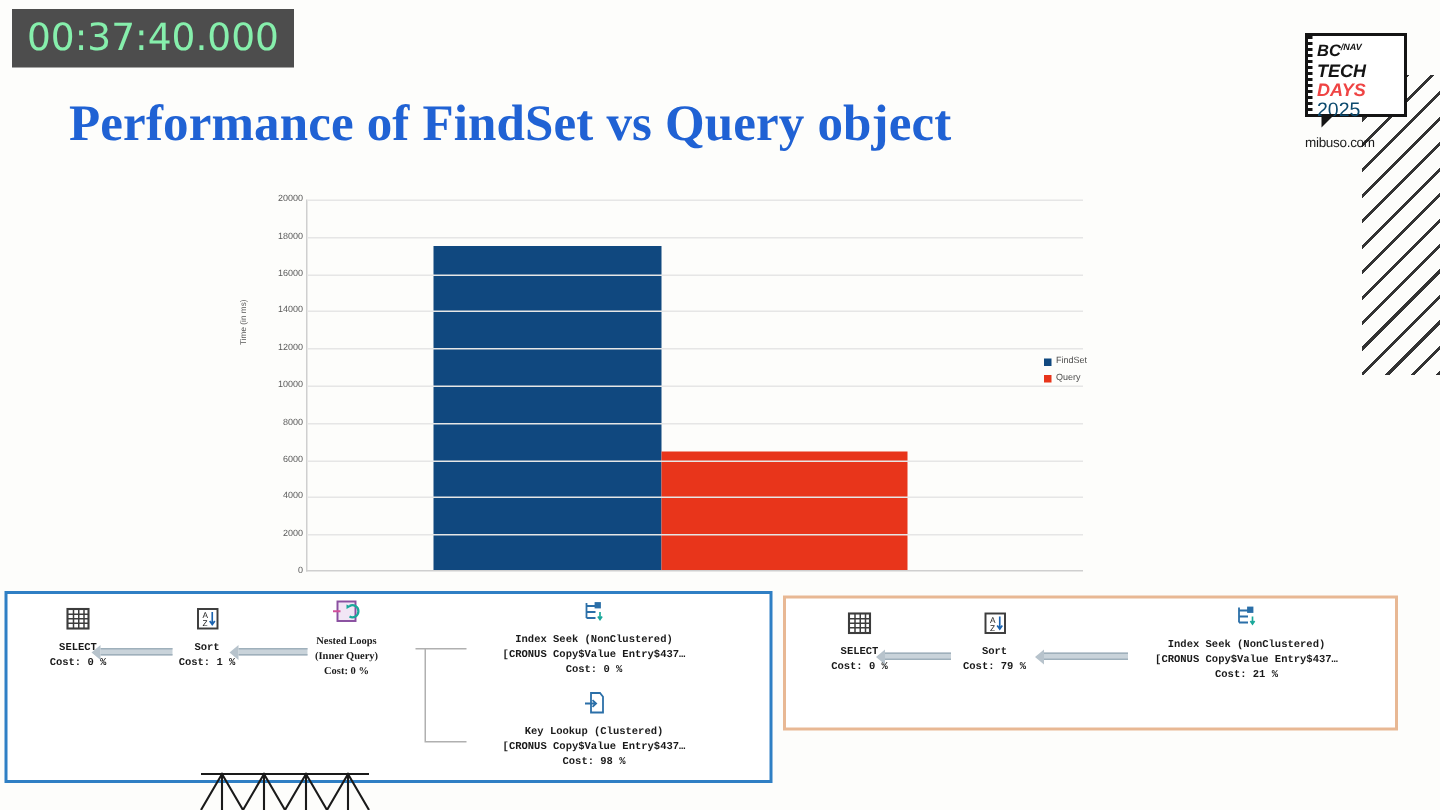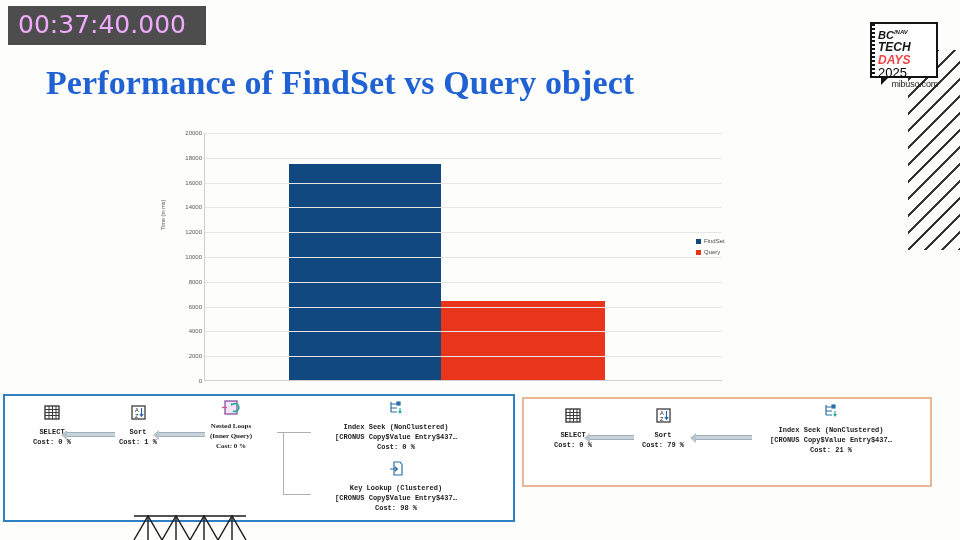--- a/index.html
+++ b/index.html
@@ -7,24 +7,24 @@
   body {
     font-family: "Liberation Sans", sans-serif;
     background: #fdfdfb;
     position: relative;
     overflow: hidden;
   }
 
   
   #timestamp-overlay {
     position: absolute; left: 8px; top: 6px;
-    background: #4d4d4d; color: #f0abfc;
+    background: #4d4d4d; color: #86efac;
     font-family: "DejaVu Sans", sans-serif;
     font-size: 25px; line-height: 1;
-    padding: 6px 20px 8px 10px;
+    padding: 6px 10px 8px 10px;
     letter-spacing: 0px;
     z-index: 40;
   }
 
   
   #slide-title {
     position: absolute; left: 46px; top: 64px;
     font-family: "Liberation Serif", serif;
     font-weight: bold;
     font-size: 34px;
@@ -57,25 +57,25 @@
     content: "";
     position: absolute;
     left: 0px; top: 0px; bottom: 0px;
     width: 3px;
     background: repeating-linear-gradient(to bottom, #141414 0 2px, #ffffff 2px 4px);
   }
   .logo-l1 { font-size: 11px; font-weight: bold; font-style: italic; line-height: 1.05; color: #141414; }
   .logo-l1 sub { font-size: 6px; vertical-align: super; font-style: italic; }
   .logo-l2 { font-size: 12px; font-weight: bold; font-style: italic; line-height: 1.05; color: #141414; }
   .logo-l3 { font-size: 12px; font-weight: bold; font-style: italic; line-height: 1.05; color: #ef4444; }
-  .logo-l4 { font-size: 13px; line-height: 1.1; color: #000000; font-family: "Liberation Sans", sans-serif; }
+  .logo-l4 { font-size: 13px; line-height: 1.1; color: #0c4a6e; font-family: "Liberation Sans", sans-serif; }
   .logo-url {
-    margin-top: 1px;
+    margin-top: 12px;
     font-size: 9px; color: #1c1c1c;
-    text-align: right; letter-spacing: -0.2px;
+    text-align: left; letter-spacing: -0.2px;
   }
 
   
   #hatch-right {
     position: absolute; right: 0; top: 50px;
     width: 52px; height: 200px;
     background: repeating-linear-gradient(
       -45deg,
       #333333 0px, #333333 2px,
       rgba(0,0,0,0) 2px, rgba(0,0,0,0) 12px

